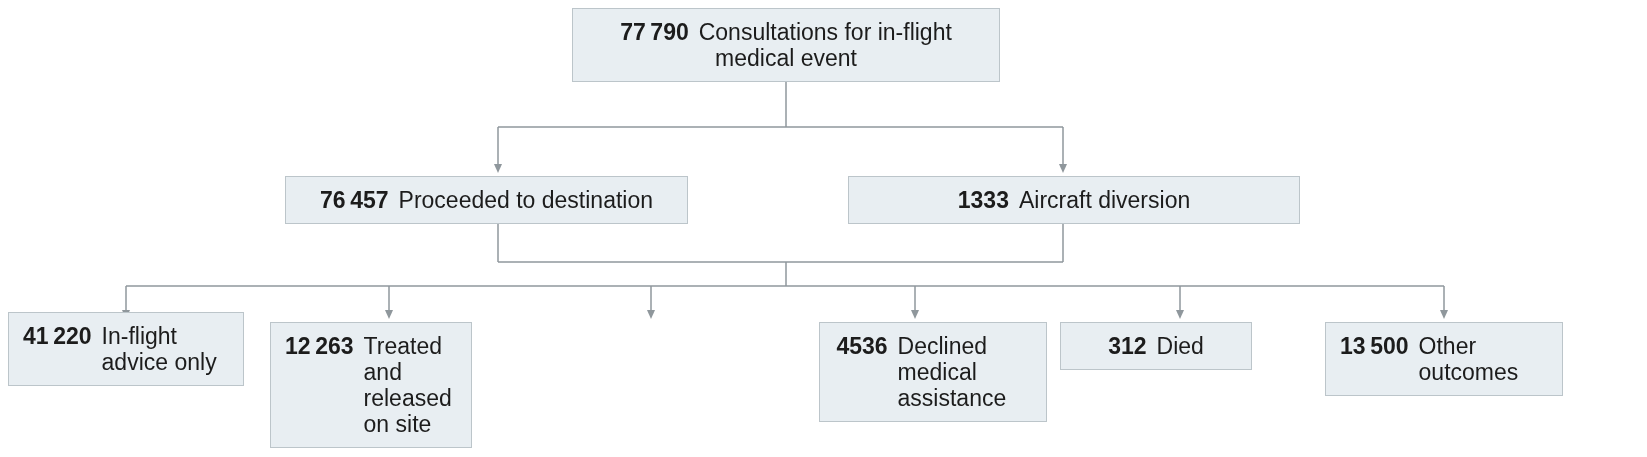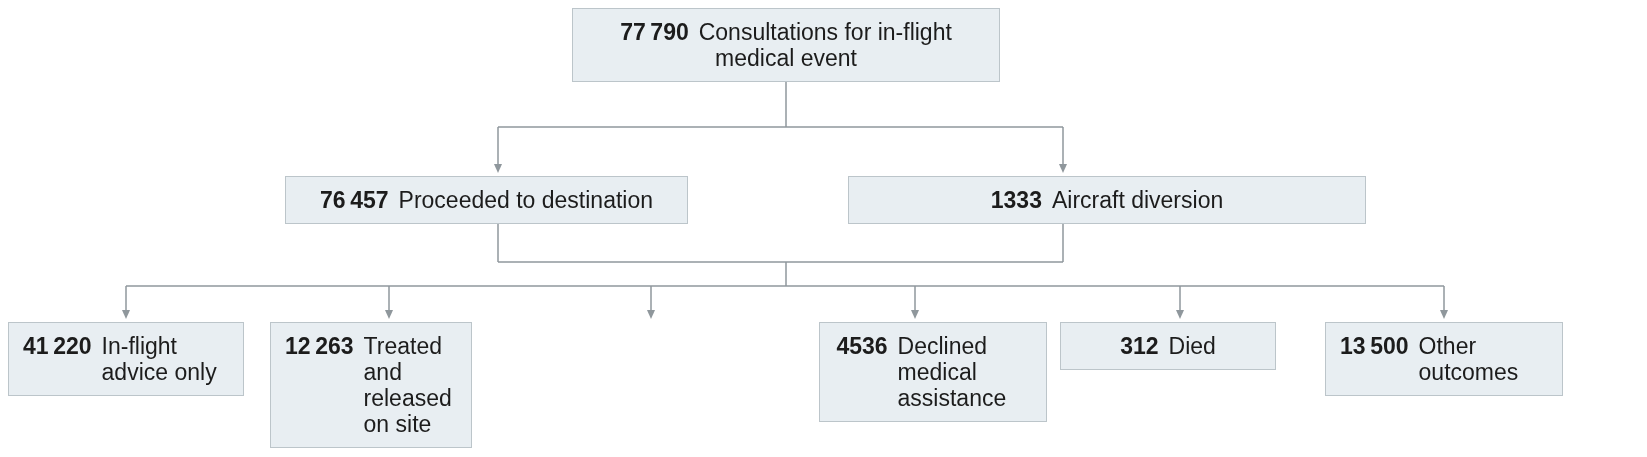--- a/index.html
+++ b/index.html
@@ -53,26 +53,26 @@
   .node-flex {
     display: flex;
     justify-content: center;
     align-items: flex-start;
   }
   .node-flex .label { max-width: 132px; }
 
   
   .pos-root { left: 572px; top: 8px;   width: 428px; }
   .pos-m1   { left: 285px; top: 176px; width: 403px; }
-  .pos-m2   { left: 848px; top: 176px; width: 518px; }
-  .pos-b1   { left: 8px;    top: 322px; width: 236px; }
+  .pos-m2   { left: 848px; top: 176px; width: 452px; }
+  .pos-b1   { left: 8px;    top: 312px; width: 236px; }
   .pos-b2   { left: 270px;  top: 322px; width: 202px; }
   .pos-b3   { left: 533px;  top: 322px; width: 237px; }
   .pos-b4   { left: 795px;  top: 322px; width: 228px; margin-left: 24px; }
-  .pos-b5   { left: 1060px; top: 322px; width: 216px; }
+  .pos-b5   { left: 1060px; top: 322px; width: 192px; }
   .pos-b6   { left: 1325px; top: 322px; width: 238px; }
 </style>
 </head>
 <body>
 
 <div class="canvas">
 
   <svg class="edges" viewBox="0 0 1647 457" xmlns="http://www.w3.org/2000/svg">
     <defs>
       <marker id="arrowhead" markerUnits="userSpaceOnUse" markerWidth="10" markerHeight="10" refX="6" refY="5" orient="auto">

